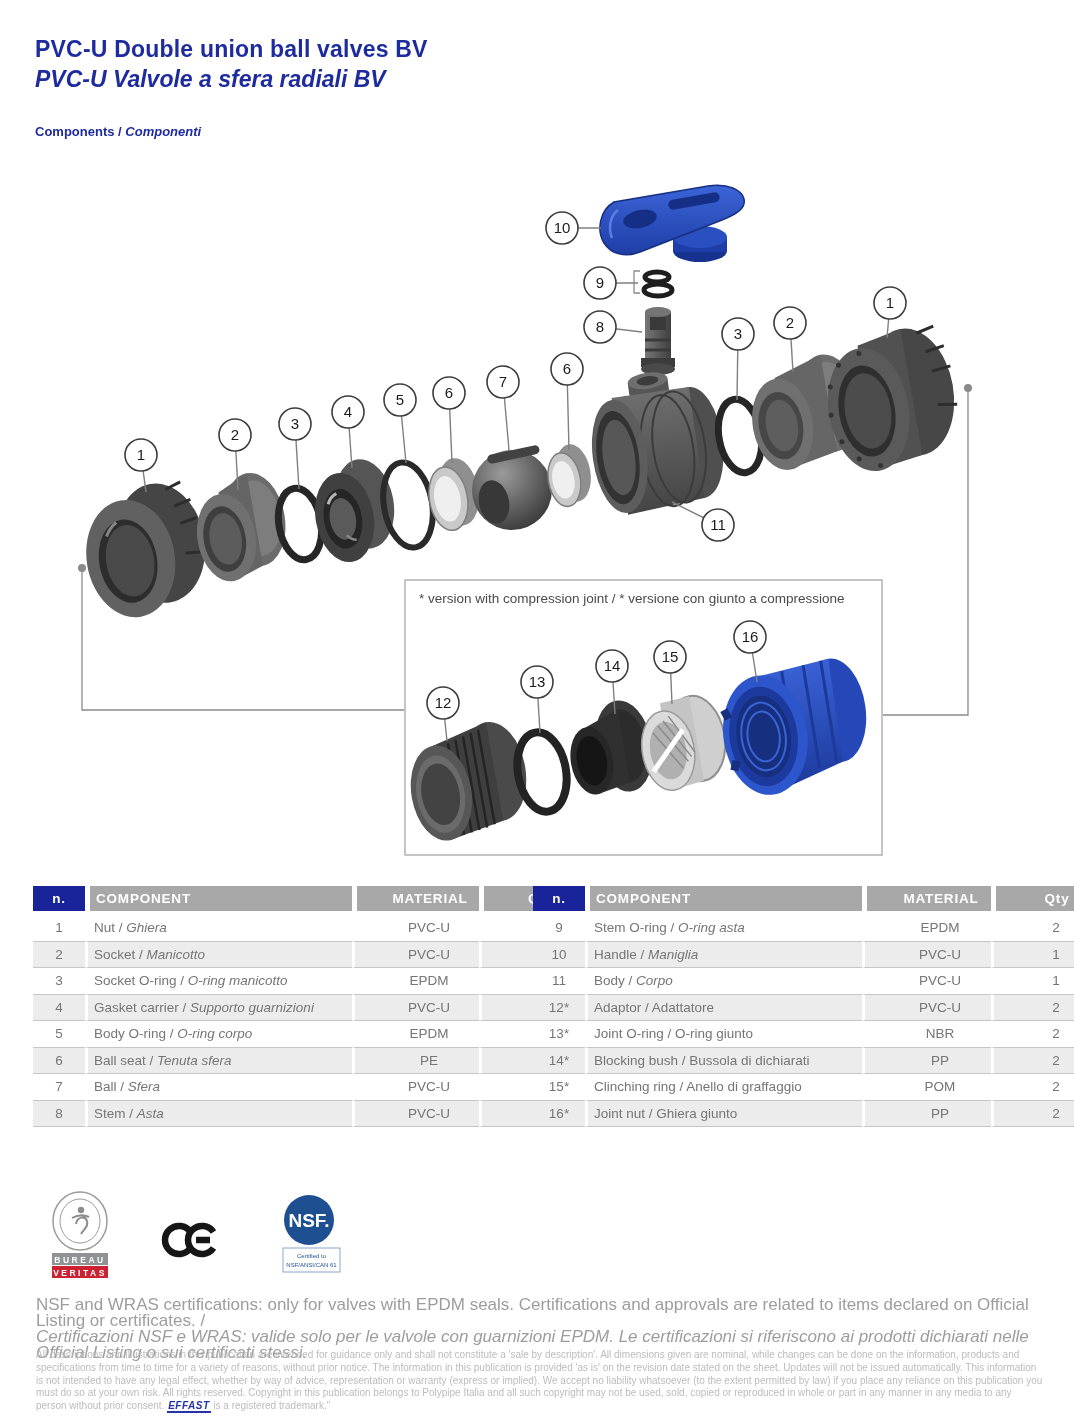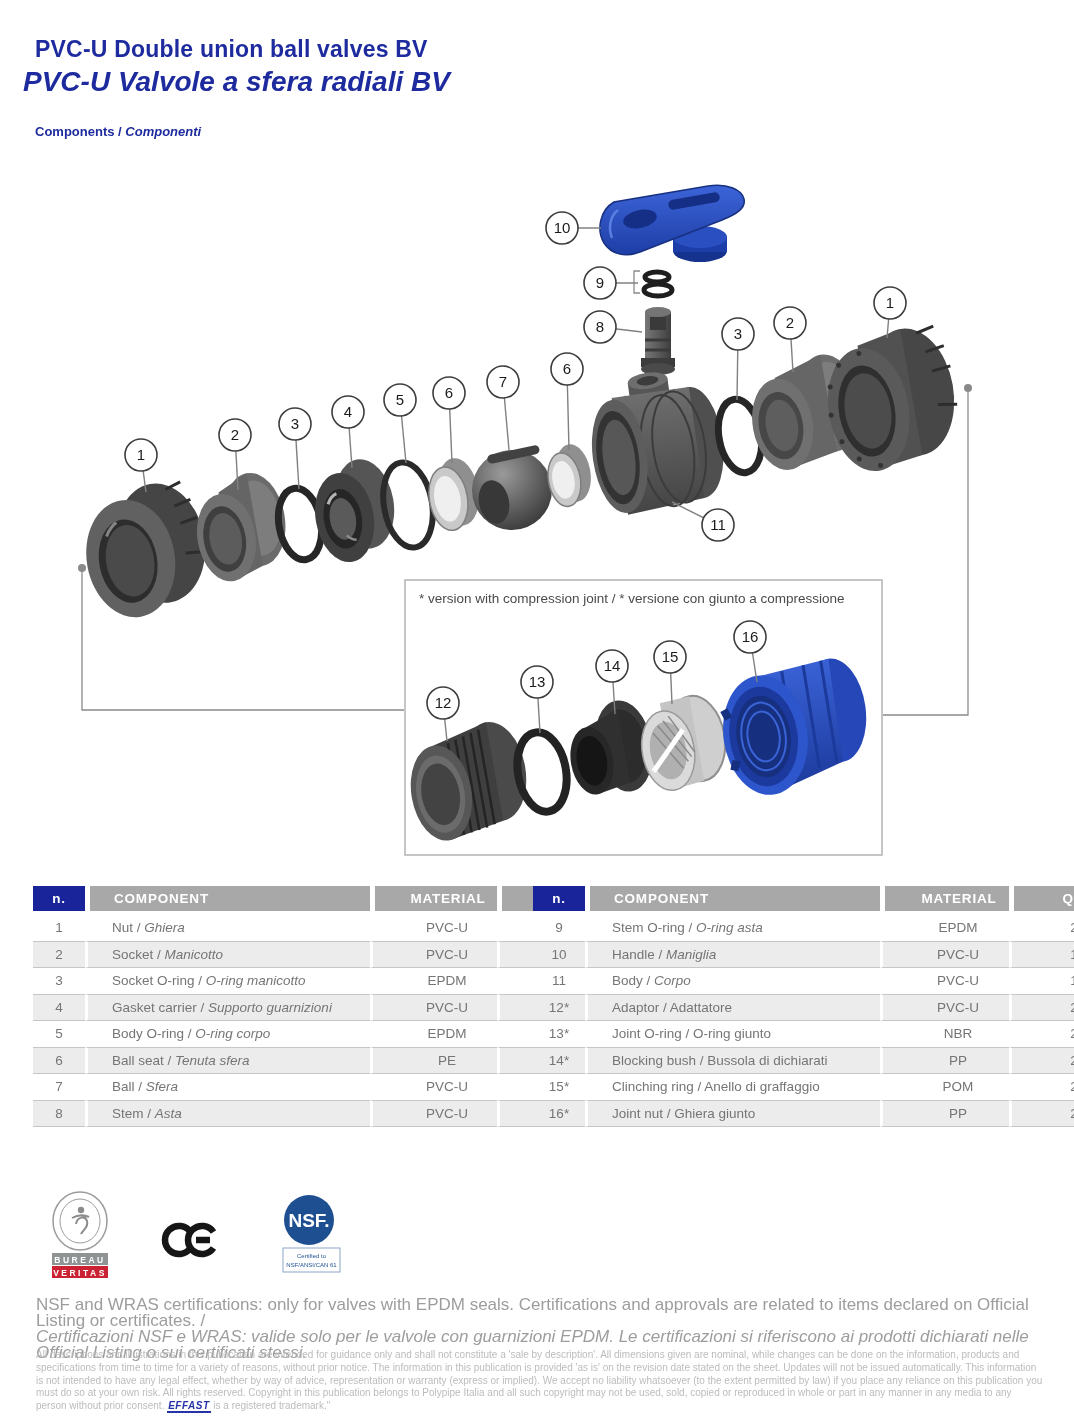--- a/index.html
+++ b/index.html
@@ -4,21 +4,21 @@
 <title>PVC-U Double union ball valves BV</title>
 <style>
   html,body{margin:0;padding:0;background:#fff;}
   .page{
     position:relative;width:1074px;height:1427px;background:#fff;overflow:hidden;
     font-family:"Liberation Sans", sans-serif;
     text-decoration:underline;
   }
   
   .title-en{position:absolute;left:35px;top:36px;margin:0;font-size:23px;font-weight:bold;color:#1e2b9e;letter-spacing:.2px;}
-  .title-it{position:absolute;left:23px;top:66px;margin:0;font-size:28px;font-weight:bold;font-style:italic;color:#1e2b9e;}
+  .title-it{position:absolute;left:35px;top:66px;margin:0;font-size:23px;font-weight:bold;font-style:italic;color:#1e2b9e;}
   .section-heading{position:absolute;left:35px;top:124px;font-size:13px;font-weight:bold;color:#1e2b9e;}
   .section-heading .ital{font-style:italic;}
   
   #diagram{position:absolute;left:0;top:0;}
   .callout-line{stroke:#808080;stroke-width:1.4;}
   .callout-circle{fill:#ffffff;stroke:#3d3d3d;stroke-width:1.6;}
   .callout-text{font:15px "Liberation Sans",sans-serif;fill:#1b1b1b;}
   .inset-box{fill:#ffffff;stroke:#b3b3b3;stroke-width:1.5;}
   .inset-note{font:13.5px "Liberation Sans",sans-serif;fill:#4a4a4a;}
   .leader{stroke:#8a8a8a;stroke-width:1.3;fill:none;}
@@ -33,21 +33,21 @@
   }
   .ctable th.col-n{background:#19249b;}
   .ctable th + th{border-left:5px solid #fff;}
   .ctable td{
     height:25.5px;padding:0;font-size:13.5px;color:#757575;
     border-bottom:1px solid #c6c6c6;background:#ffffff;vertical-align:middle;
   }
   .ctable tr.alt td{background:#ececec;}
   .ctable td + td{border-left:3px solid #fff;}
   .ctable .col-n{width:52px;text-align:center;}
-  .ctable .col-c{text-align:left;padding-left:24px;}
+  .ctable .col-c{text-align:left;padding-left:6px;}
   #table-left .col-c{width:256px;} #table-left .col-m{width:98px;} #table-left .col-q{width:65px;}
   #table-right .col-c{width:266px;} #table-right .col-m{width:100px;} #table-right .col-q{width:74px;}
   .ctable .col-m,.ctable .col-q{text-align:center;padding-left:24px;}
   .ctable .ital{font-style:italic;text-align:right;}
   
   #certs{position:absolute;left:0;top:1180px;}
   
   .cert-note{position:absolute;left:36px;top:1297px;width:1000px;font-size:17px;line-height:16px;color:#9d9d9d;}
   .cert-note .it-line{font-style:italic;}
   .disclaimer{position:absolute;left:36px;top:1349px;width:1008px;font-size:10px;line-height:12.8px;color:#bcbcbc;}

